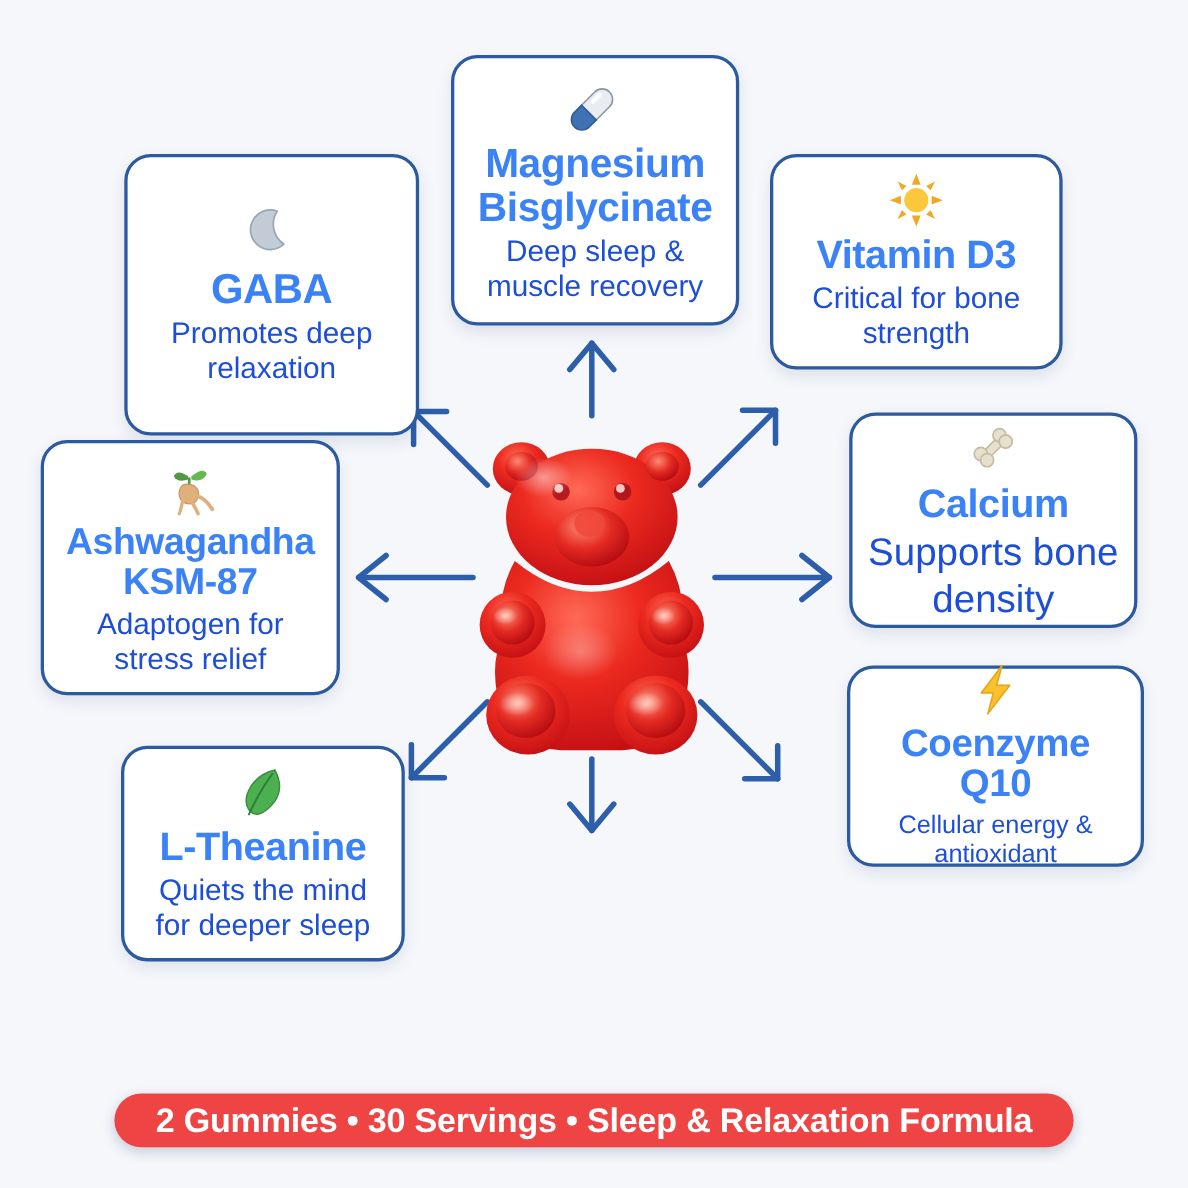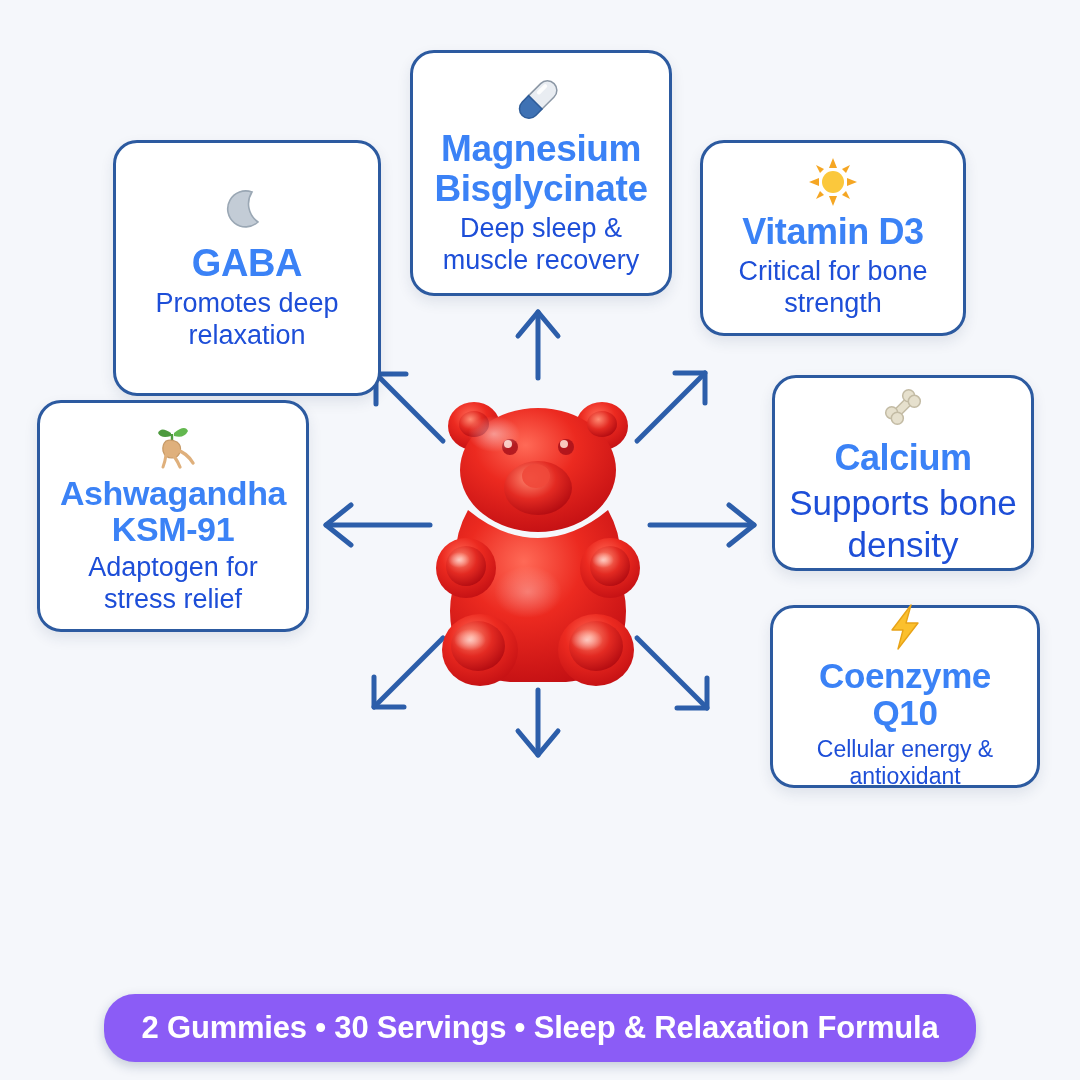--- a/index.html
+++ b/index.html
@@ -84,22 +84,22 @@
     left:432px;top:392px;width:212px;height:300px;
     z-index:2;
   }
 
   
   #arrows{position:absolute;inset:0;z-index:1;}
 
   
   #banner{
     position:absolute;
-    left:104px; top:994px; width:872px; height:68px;
-    background:#8b5cf6;
+    left:104px; top:994px; width:872px; height:49px;
+    background:#ef4444;
     border-radius:31px;
     display:flex;align-items:center;justify-content:center;
     color:#ffffff;
     font-size:31px;font-weight:bold;
     letter-spacing:-0.2px;
     box-shadow:0 4px 12px rgba(20,40,85,.22);
     z-index:4;
   }
 </style>
 </head>
@@ -258,21 +258,21 @@
       <svg width="52" height="52" viewBox="0 0 52 52">
         <path d="M24 16 Q14 9 11 16 Q14 22 24 19 Z" fill="#4e9a3e"></path>
         <path d="M27 16 Q38 7 41 14 Q37 22 27 19 Z" fill="#63b84f"></path>
         <path d="M25 17 L25 26" stroke="#4e9a3e" stroke-width="2.4" fill="none"></path>
         <path d="M19 24 Q24 22 30 25 Q35 29 33 35 Q31 41 25 41 Q18 41 16 34 Q15 28 19 24 Z" fill="#dfb07c" stroke="#c79a67" stroke-width="1.2"></path>
         <path d="M30 33 Q40 36 46 46" stroke="#dfb07c" stroke-width="3.4" fill="none" stroke-linecap="round"></path>
         <path d="M27 39 Q31 45 33 50" stroke="#dfb07c" stroke-width="3.2" fill="none" stroke-linecap="round"></path>
         <path d="M19 38 Q18 45 16 50" stroke="#dfb07c" stroke-width="3" fill="none" stroke-linecap="round"></path>
       </svg>
     </span>
-    <div class="ttl">Ashwagandha KSM-91</div>
+    <div class="ttl">Ashwagandha KSM-87</div>
     <div class="sub">Adaptogen for stress relief</div>
   </div>
 
   <div class="card" id="card-calcium">
     <span class="ic">
       <svg width="52" height="52" viewBox="0 0 52 52">
         <g transform="rotate(-45 26 26)" fill="#e6e0cd" stroke="#c3bba4" stroke-width="1.5">
           <rect x="14" y="22" width="24" height="8" rx="4"></rect>
           <circle cx="14" cy="22" r="6"></circle>
           <circle cx="14" cy="30" r="6"></circle>
@@ -288,19 +288,29 @@
   <div class="card" id="card-coq10">
     <span class="ic">
       <svg width="48" height="48" viewBox="0 0 48 48">
         <polygon points="30,2 11,27 22,27 17,46 37,20 25,20" fill="#fbc02d" stroke="#e8a317" stroke-width="1.4" stroke-linejoin="round"></polygon>
       </svg>
     </span>
     <div class="ttl">Coenzyme Q10</div>
     <div class="sub">Cellular energy &amp; antioxidant</div>
   </div>
 
+  <div class="card" id="card-ltheanine">
+    <span class="ic">
+      <svg width="50" height="50" viewBox="0 0 50 50">
+        <path d="M36 5 Q46 24 32 38 Q20 50 13 42 Q6 33 14 20 Q22 8 36 5 Z" fill="#4caf50" stroke="#3b8c3f" stroke-width="1.3"></path>
+        <path d="M34 8 Q22 24 12 46" stroke="#2f7a36" stroke-width="1.7" fill="none"></path>
+      </svg>
+    </span>
+    <div class="ttl">L-Theanine</div>
+    <div class="sub">Quiets the mind for deeper sleep</div>
+  </div>
 
 
   <div id="banner">
     <span>2 Gummies • 30 Servings • Sleep &amp; Relaxation Formula</span>
   </div>
 
 </div>
 
 </body></html>

